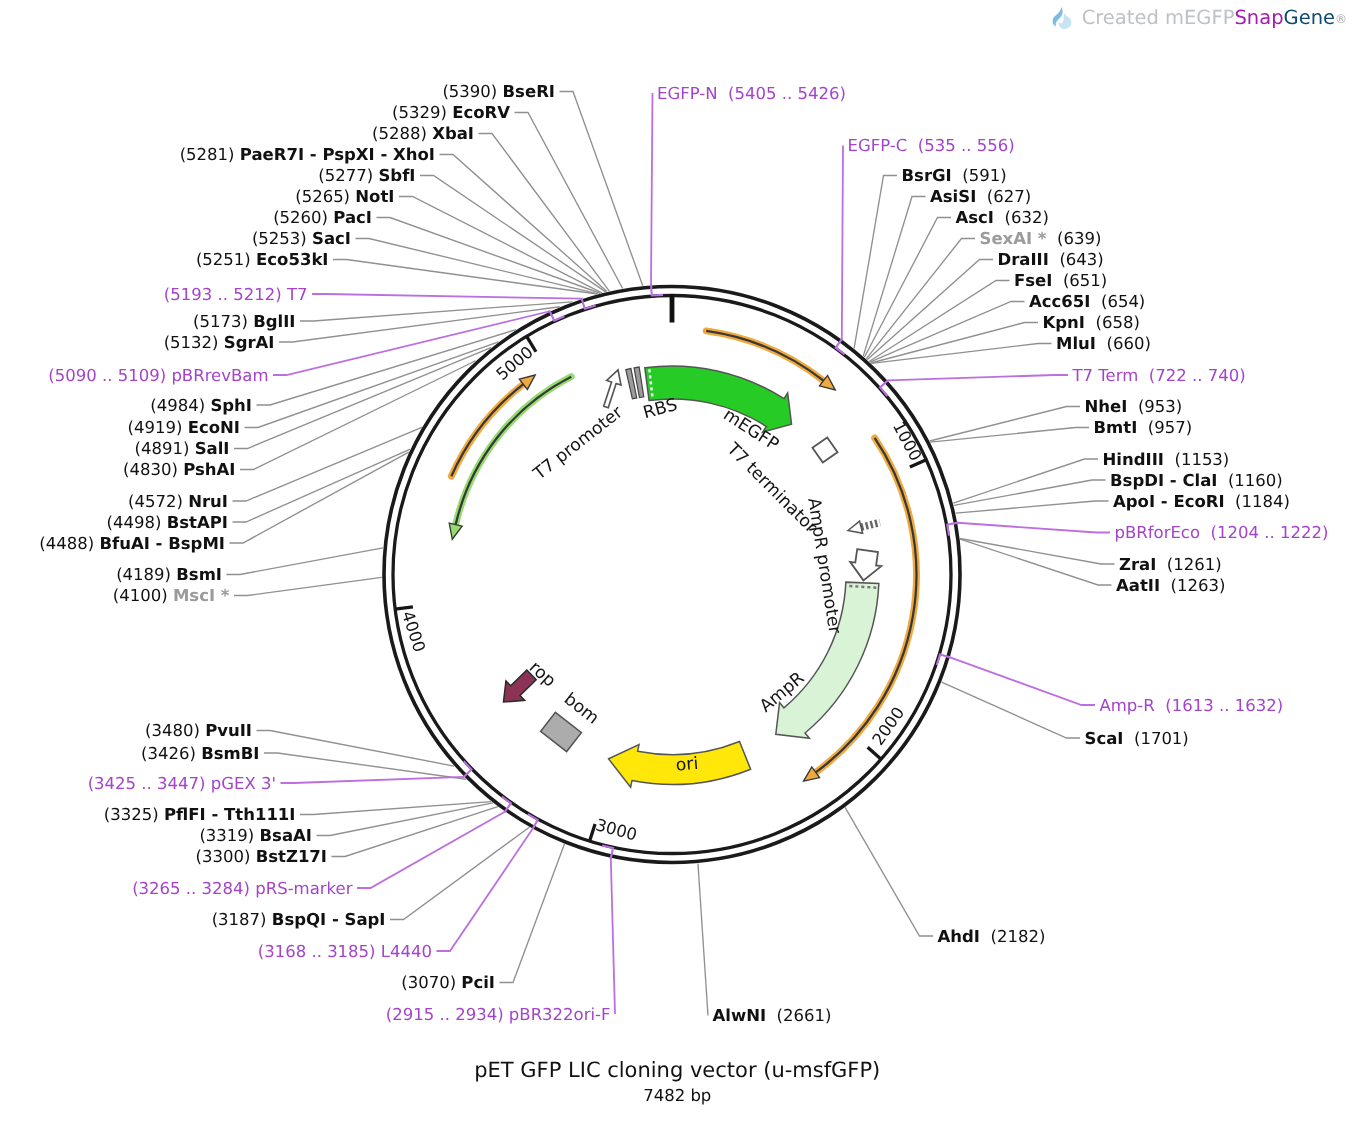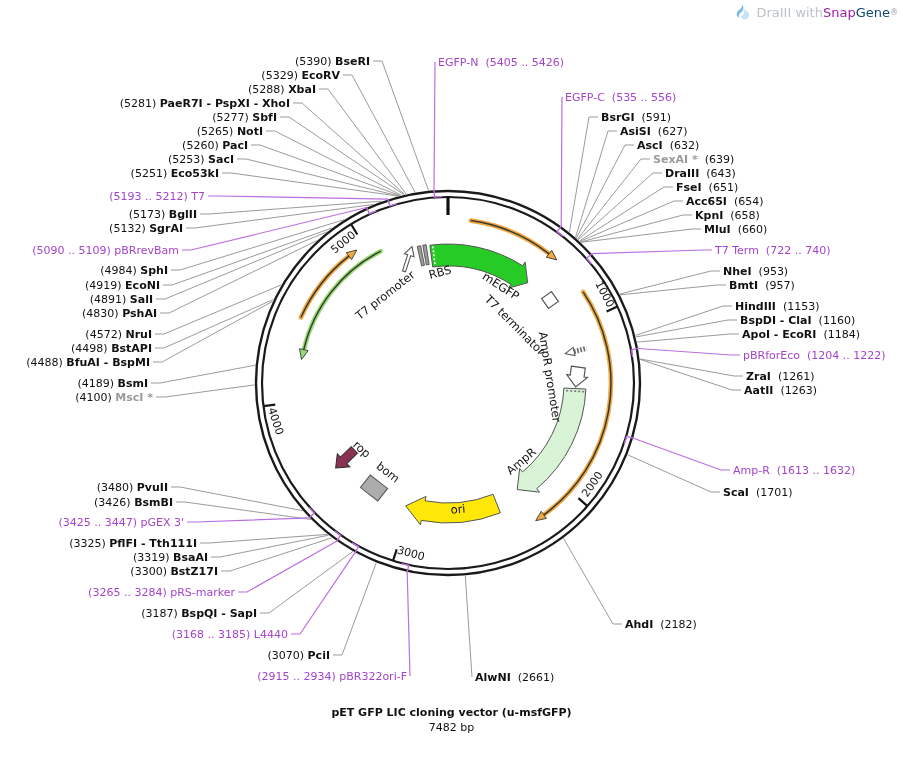--- a/index.html
+++ b/index.html
@@ -7,21 +7,21 @@
          font-family:"DejaVu Sans", sans-serif;}
   #map{position:absolute;left:0;top:0;}
   .watermark{position:absolute;top:3px;right:5px;display:flex;align-items:center;
              font-size:13px;line-height:20px;user-select:none;}
   .wm-logo{margin-right:5px;}
   .wm-gray{color:#bdc2c7;}
   .wm-snap{color:#a21caf;}
   .wm-gene{color:#0c4a6e;}
   .wm-reg{color:#a2a8ae;font-size:8px;vertical-align:super;line-height:10px;}
   .title-block{position:absolute;left:0;top:706px;width:903px;text-align:center;color:#111;}
-  .map-title{font-size:11px;font-weight:bold;}
+  .map-title{font-size:14px;font-weight:normal;}
   .map-bp{font-size:11px;margin-top:2px;}
   text{font-family:"DejaVu Sans", sans-serif;}
 </style>
 </head>
 <body>
 
 <div class="stage">
   <svg id="map" width="903" height="760" viewBox="0 0 903 760">
       <path d="M470.8 220.6 A164 164 0 0 1 549.0 253.8" stroke="#efa93f" stroke-width="4.6" fill="none" stroke-linecap="round"></path>
       <path d="M470.8 220.6 A164 164 0 0 1 549.0 253.8" stroke="#383838" stroke-width="1.5" fill="none"></path>
@@ -198,21 +198,21 @@
       <polyline points="435.0,62.0 434.0,190.0" fill="none" stroke="#bb6fe0" stroke-width="1.2"></polyline>
       <polyline points="434.0,189.5 434.5,197.0 442.0,196.6" fill="none" stroke="#bb6fe0" stroke-width="1.4"></polyline>
       <text x="438" y="62" text-anchor="start" dy="0.36em" font-size="11"><tspan fill="#a444cb">EGFP-N&nbsp;&nbsp;(5405 .. 5426)</tspan></text>
     </svg>
 
   <div class="watermark">
     <svg class="wm-logo" width="16" height="18" viewBox="0 0 16 18">
       <path id="wm-p1" d="M7.6 0.5 C7 4.5 4.2 5.6 2.8 7.2 C0.9 9.4 1.7 12.6 3.9 13.8 C3.4 10.2 5.6 9 6.9 7.6 C9.1 5.4 8.6 2.4 7.6 0.5 Z" fill="#7fbce4"></path>
       <path id="wm-p2" d="M9.2 4.5 C10.6 7 13.4 7.3 14.1 9.9 C14.9 12.8 12.6 15.4 9.8 15.4 C7 15.4 5.3 13 5.8 10.7 C7.2 12.3 9.7 12.2 9.2 4.5 Z" fill="#c7e3f5"></path>
     </svg>
-    <span class="wm-gray">DraIII with </span>
+    <span class="wm-gray">Created mEGFP </span>
     <span class="wm-snap">Snap</span>
     <span class="wm-gene">Gene</span>
     <span class="wm-reg">®</span>
   </div>
 
   <div class="title-block">
     <div class="map-title">pET GFP LIC cloning vector (u-msfGFP)</div>
     <div class="map-bp">7482 bp</div>
   </div>
 </div>

